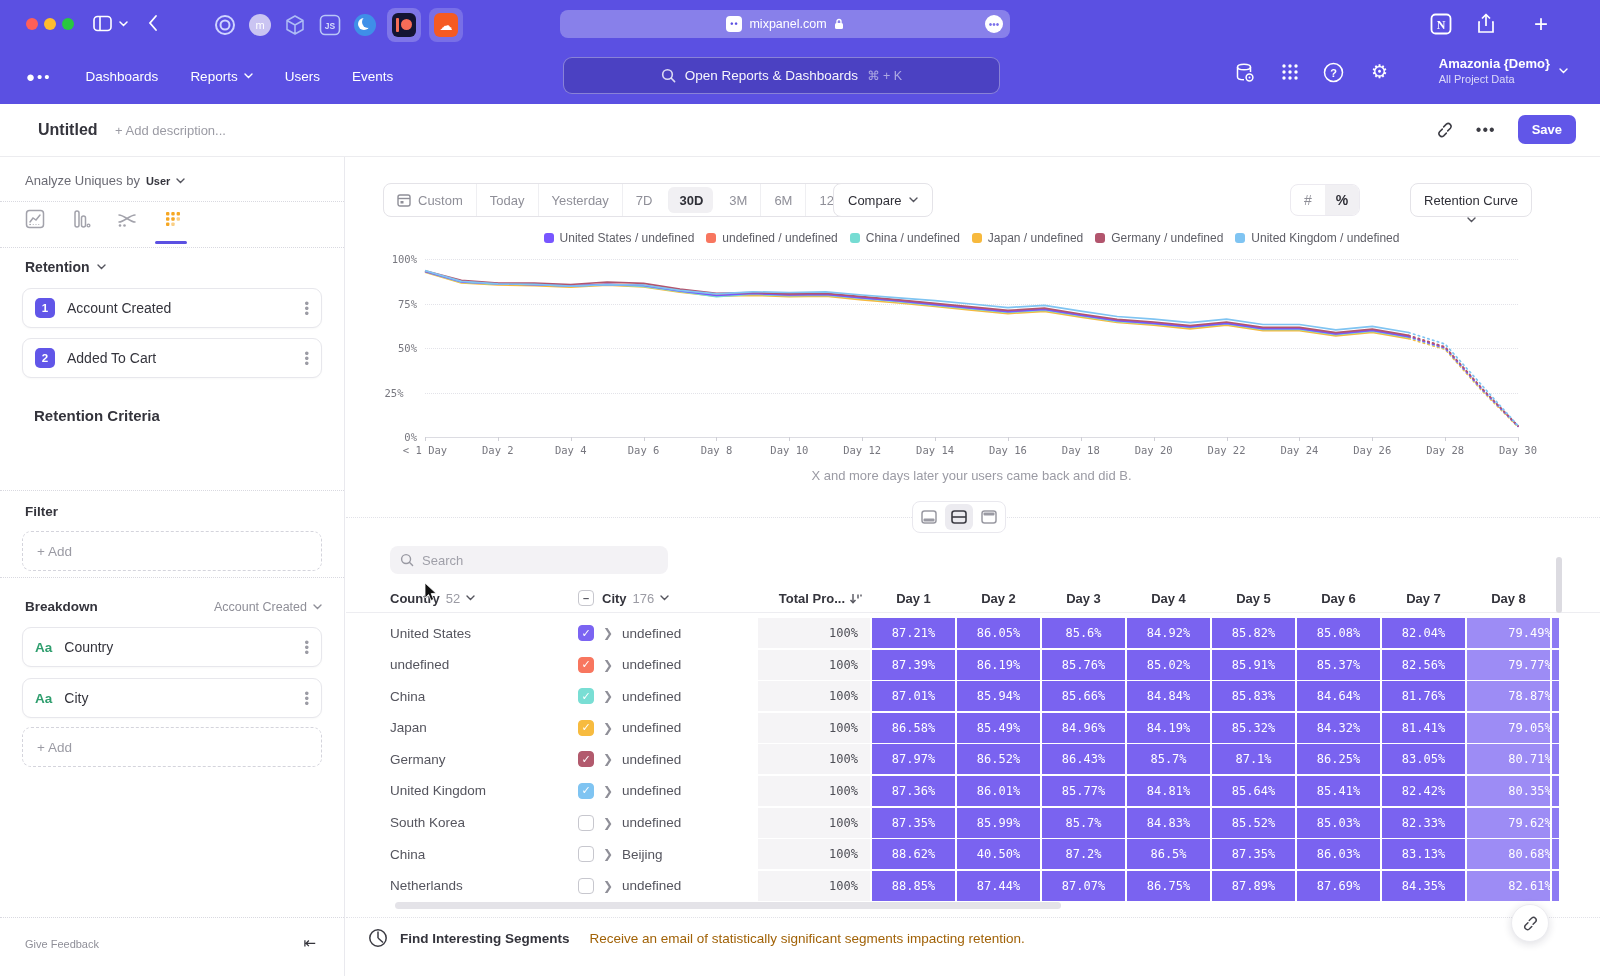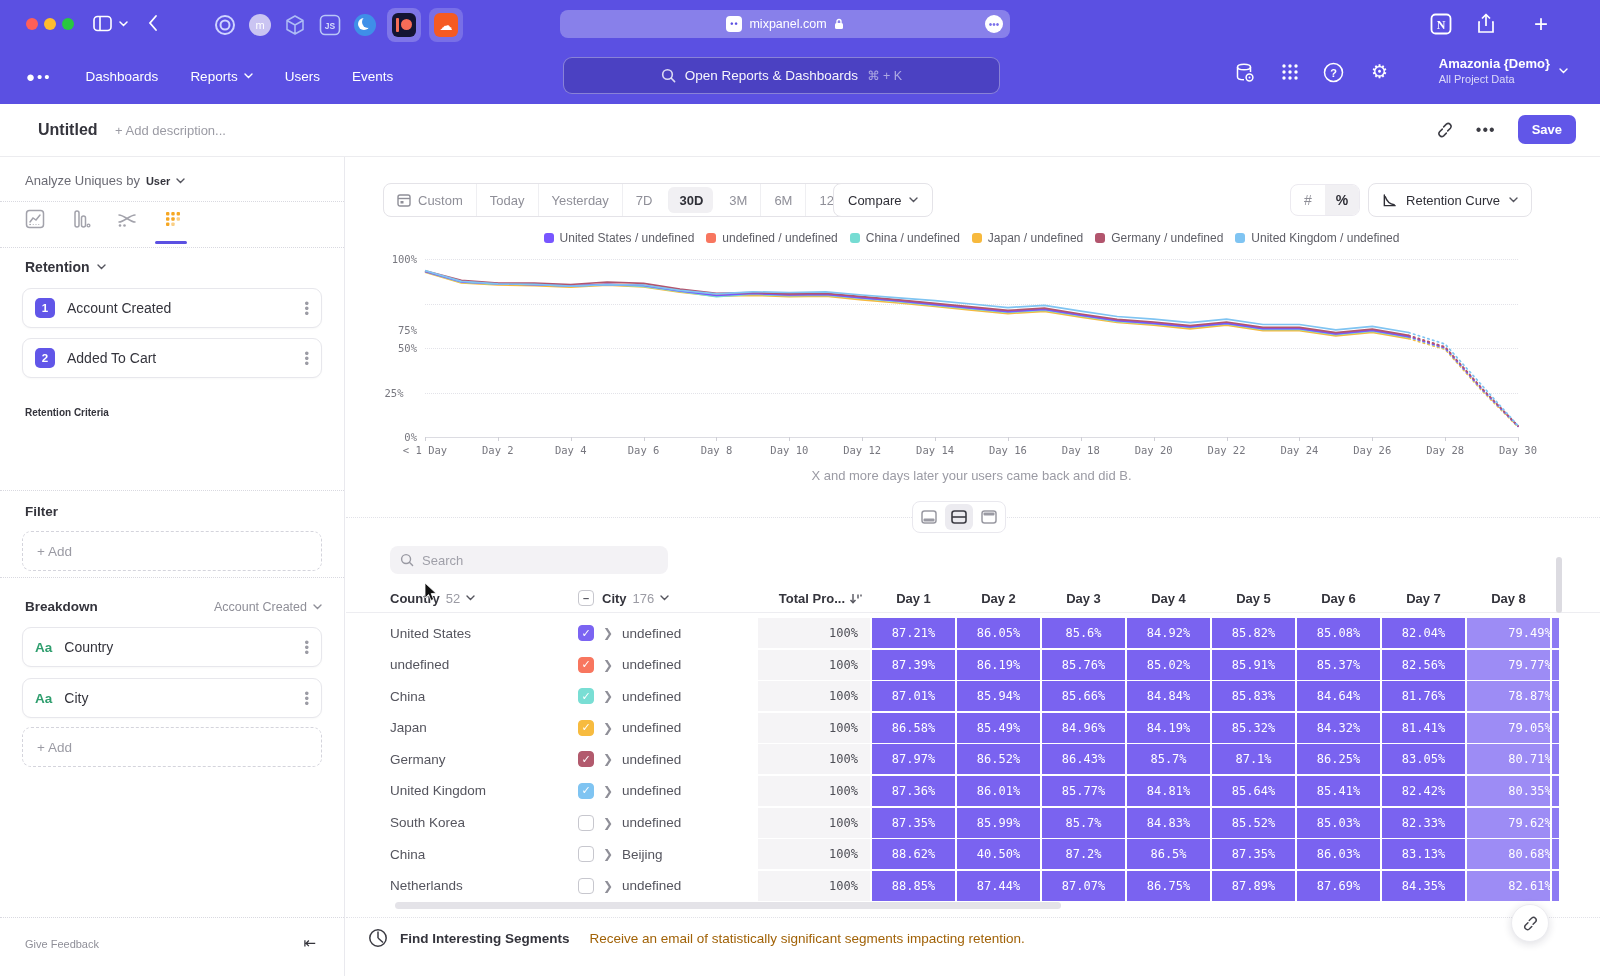--- a/index.html
+++ b/index.html
@@ -55,21 +55,21 @@
 
   .range-group { position:absolute; left:37px; top:26px; height:34px; display:flex; border:1px solid #e4e3e8; border-radius:8px; background:#fff; align-items:stretch; }
   .range-btn { display:flex; align-items:center; gap:7px; padding:0 13px; font-size:13px; color:#8f8f98; }
   .range-btn + .range-btn { border-left:1px solid #efeff2; }
   .range-btn.active { background:#f1f0f3; color:#2f2f37; font-weight:bold; border-radius:6px; margin:3px; padding:0 10px; }
   .range-btn.active + .range-btn { border-left:none; }
   .compare-btn { position:absolute; left:487px; top:26px; height:34px; border:1px solid #e4e3e8; border-radius:8px; display:flex; align-items:center; gap:8px; padding:0 14px; font-size:13px; color:#2f2f37; background:#fff; }
   .numpct { position:absolute; right:240px; top:27px; height:32px; display:flex; border:1px solid #eceaf0; border-radius:8px; overflow:hidden; }
   .numpct .np { width:34px; display:flex; align-items:center; justify-content:center; font-size:14px; color:#8f8f98; }
   .numpct .np.active { background:#f1f0f3; color:#2f2f37; font-weight:bold; }
-  .view-btn { position:absolute; right:68px; top:26px; height:34px; border:1px solid #e4e3e8; border-radius:8px; display:flex; align-items:center; gap:9px; padding:0 13px; font-size:13px; color:#2f2f37; background:#fff; }
+  .view-btn { position:absolute; right:68px; top:26px; height:34px; border:1px solid #e4e3e8; border-radius:8px; display:flex; align-items:center; gap:9px; padding:0 13px; font-size:13px; color:#2f2f37; background:#fff;flex-direction:column; }
 
   .legend { position:absolute; left:79px; top:74px; width:1093px; display:flex; justify-content:center; gap:12px; }
   .leg-item { display:flex; align-items:center; gap:6px; font-size:12px; color:#5e5e66; white-space:nowrap; }
   .leg-sw { width:10px; height:10px; border-radius:3px; }
 
   .plot-wrap { position:absolute; left:79px; top:102px; width:1093px; height:178px; }
   .gridline { position:absolute; left:0; width:100%; border-top:1px dotted #e3e3e9; }
   .gridline.base { border-top:1px solid #dcdce2; }
   .ylab { position:absolute; width:46px; text-align:right; font-family:"DejaVu Sans Mono",monospace; font-size:10.5px; color:#77777f; }
   .xlab { position:absolute; top:287px; width:80px; text-align:center; font-family:"DejaVu Sans Mono",monospace; font-size:10.5px; color:#77777f; }
@@ -352,21 +352,21 @@
       <span class="badge">1</span>
       <span class="lbl">Account Created</span>
       <span class="kebab">•<br>•<br>•</span>
     </div>
     <div class="card" style="top:181px">
       <span class="badge">2</span>
       <span class="lbl">Added To Cart</span>
       <span class="kebab">•<br>•<br>•</span>
     </div>
 
-    <div class="sb-h" style="position:absolute;left:25px;top:250px;font-size:10px">
+    <div class="sb-h" style="position:absolute;left:34px;top:250px;font-size:15px">
         <span>Retention Criteria</span>
       </div>
     <div class="dotted" style="top:333px"></div>
 
     <div class="sb-h" style="position:absolute;left:25px;top:347px;font-size:13.5px">
         <span>Filter</span>
       </div>
     <div class="dash-card" style="top:374px">
         <span>+ Add</span>
       </div>
@@ -479,21 +479,21 @@
           <span class="leg-sw" style="background: rgb(127, 196, 242);"></span>
           <span>United Kingdom / undefined</span>
         </span>
       </div>
 
     <div class="plot-wrap">
       <div id="gridlines">
           <div class="gridline" style="top: 0px;"></div>
           <span class="ylab" style="left: -54px; top: -6px;">100%</span>
           <div class="gridline" style="top: 44.5px;"></div>
-          <span class="ylab" style="left: -54px; top: 38.5px; margin-top: 26px;">75%</span>
+          <span class="ylab" style="left: -54px; top: 38.5px;">75%</span>
           <div class="gridline" style="top: 89px;"></div>
           <span class="ylab" style="left: -54px; top: 83px;">50%</span>
           <div class="gridline" style="top: 133.5px;"></div>
           <span class="ylab" style="left: -54px; top: 127.5px; text-align: center;">25%</span>
           <div class="gridline base" style="top: 178px;"></div>
           <span class="ylab" style="left: -54px; top: 172px;">0%</span>
           <div class="tick" style="left: 0px;"></div>
           <div class="tick" style="left: 72.8667px;"></div>
           <div class="tick" style="left: 145.733px;"></div>
           <div class="tick" style="left: 218.6px;"></div>

